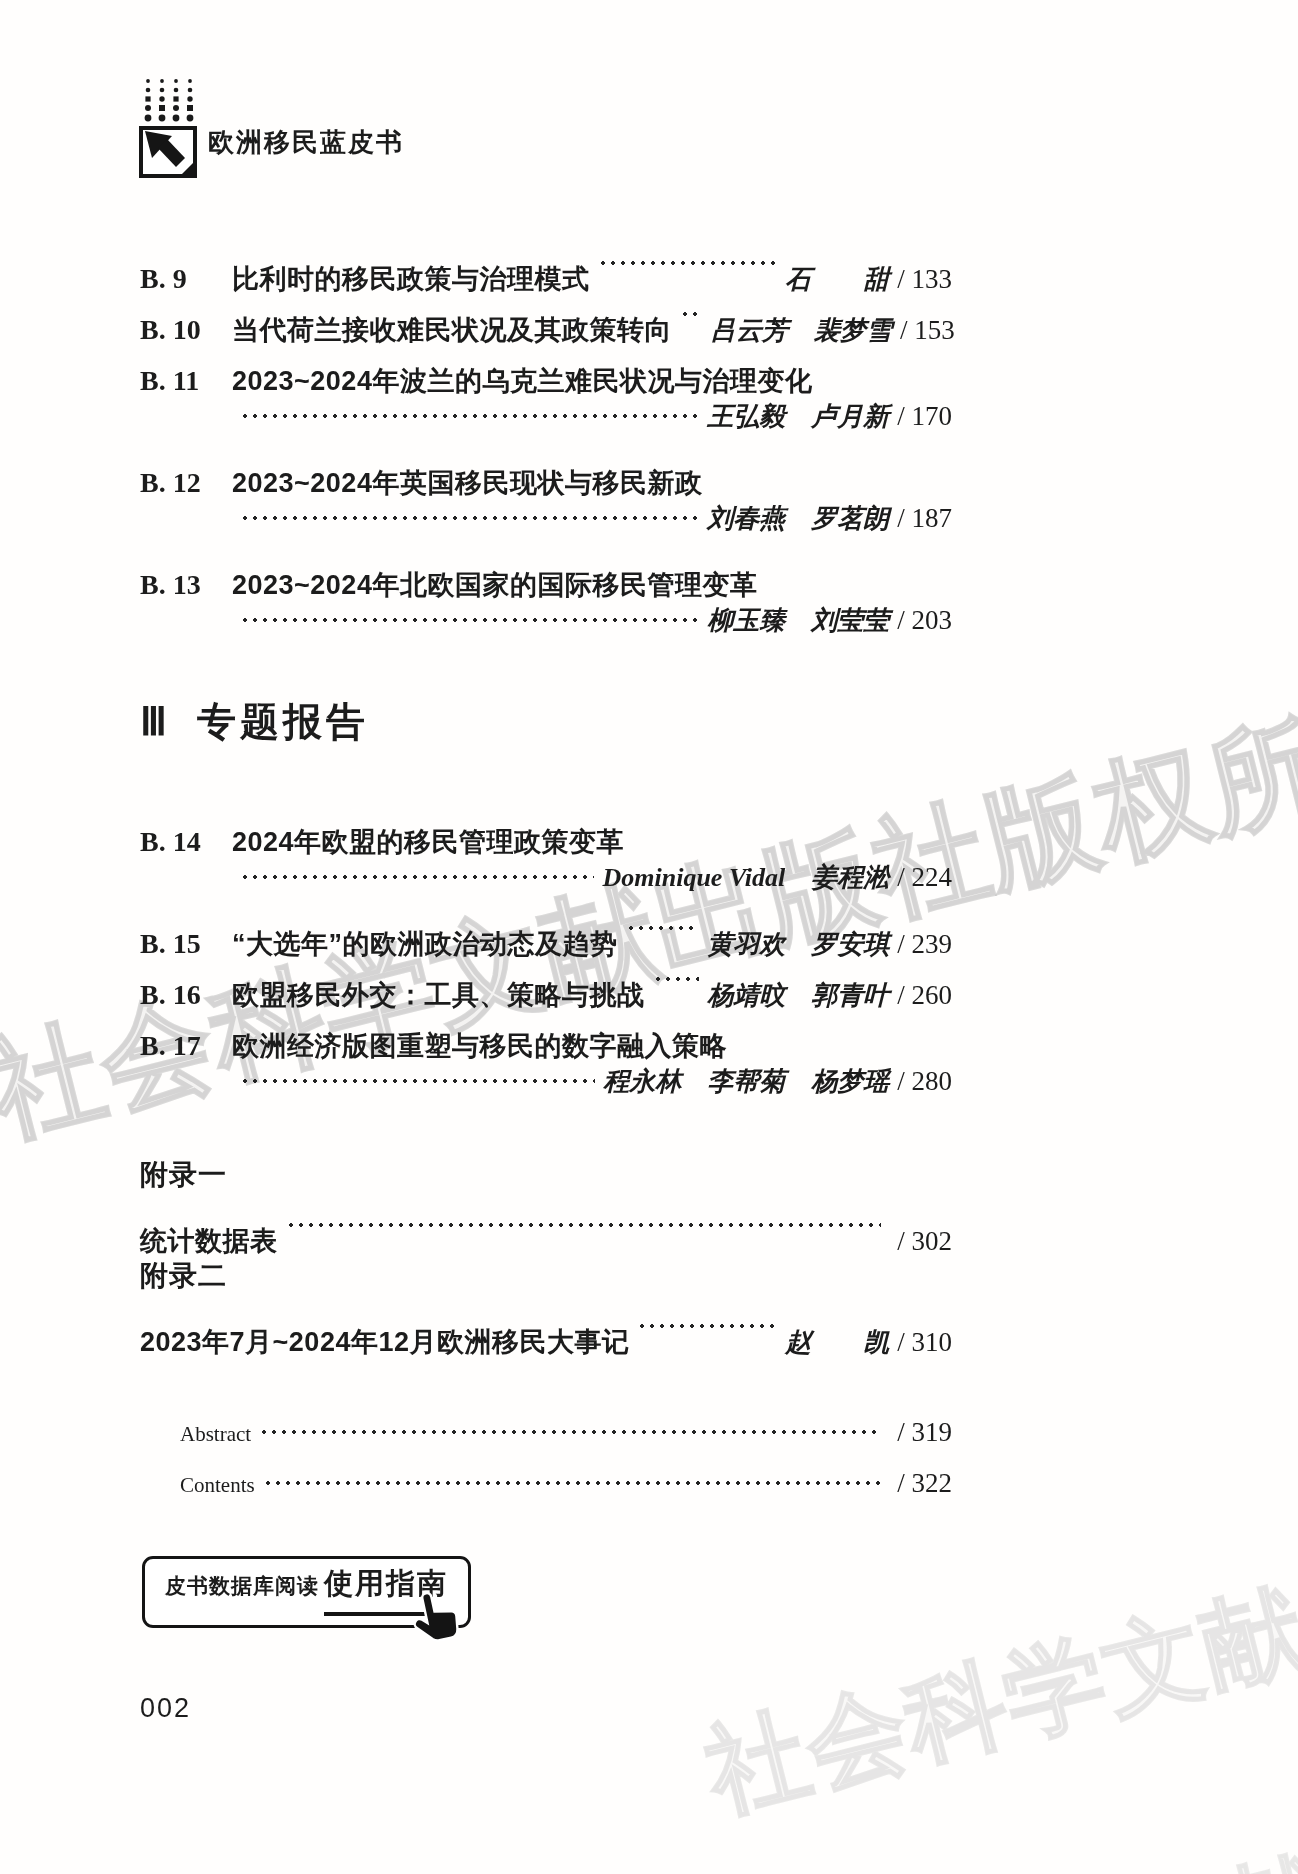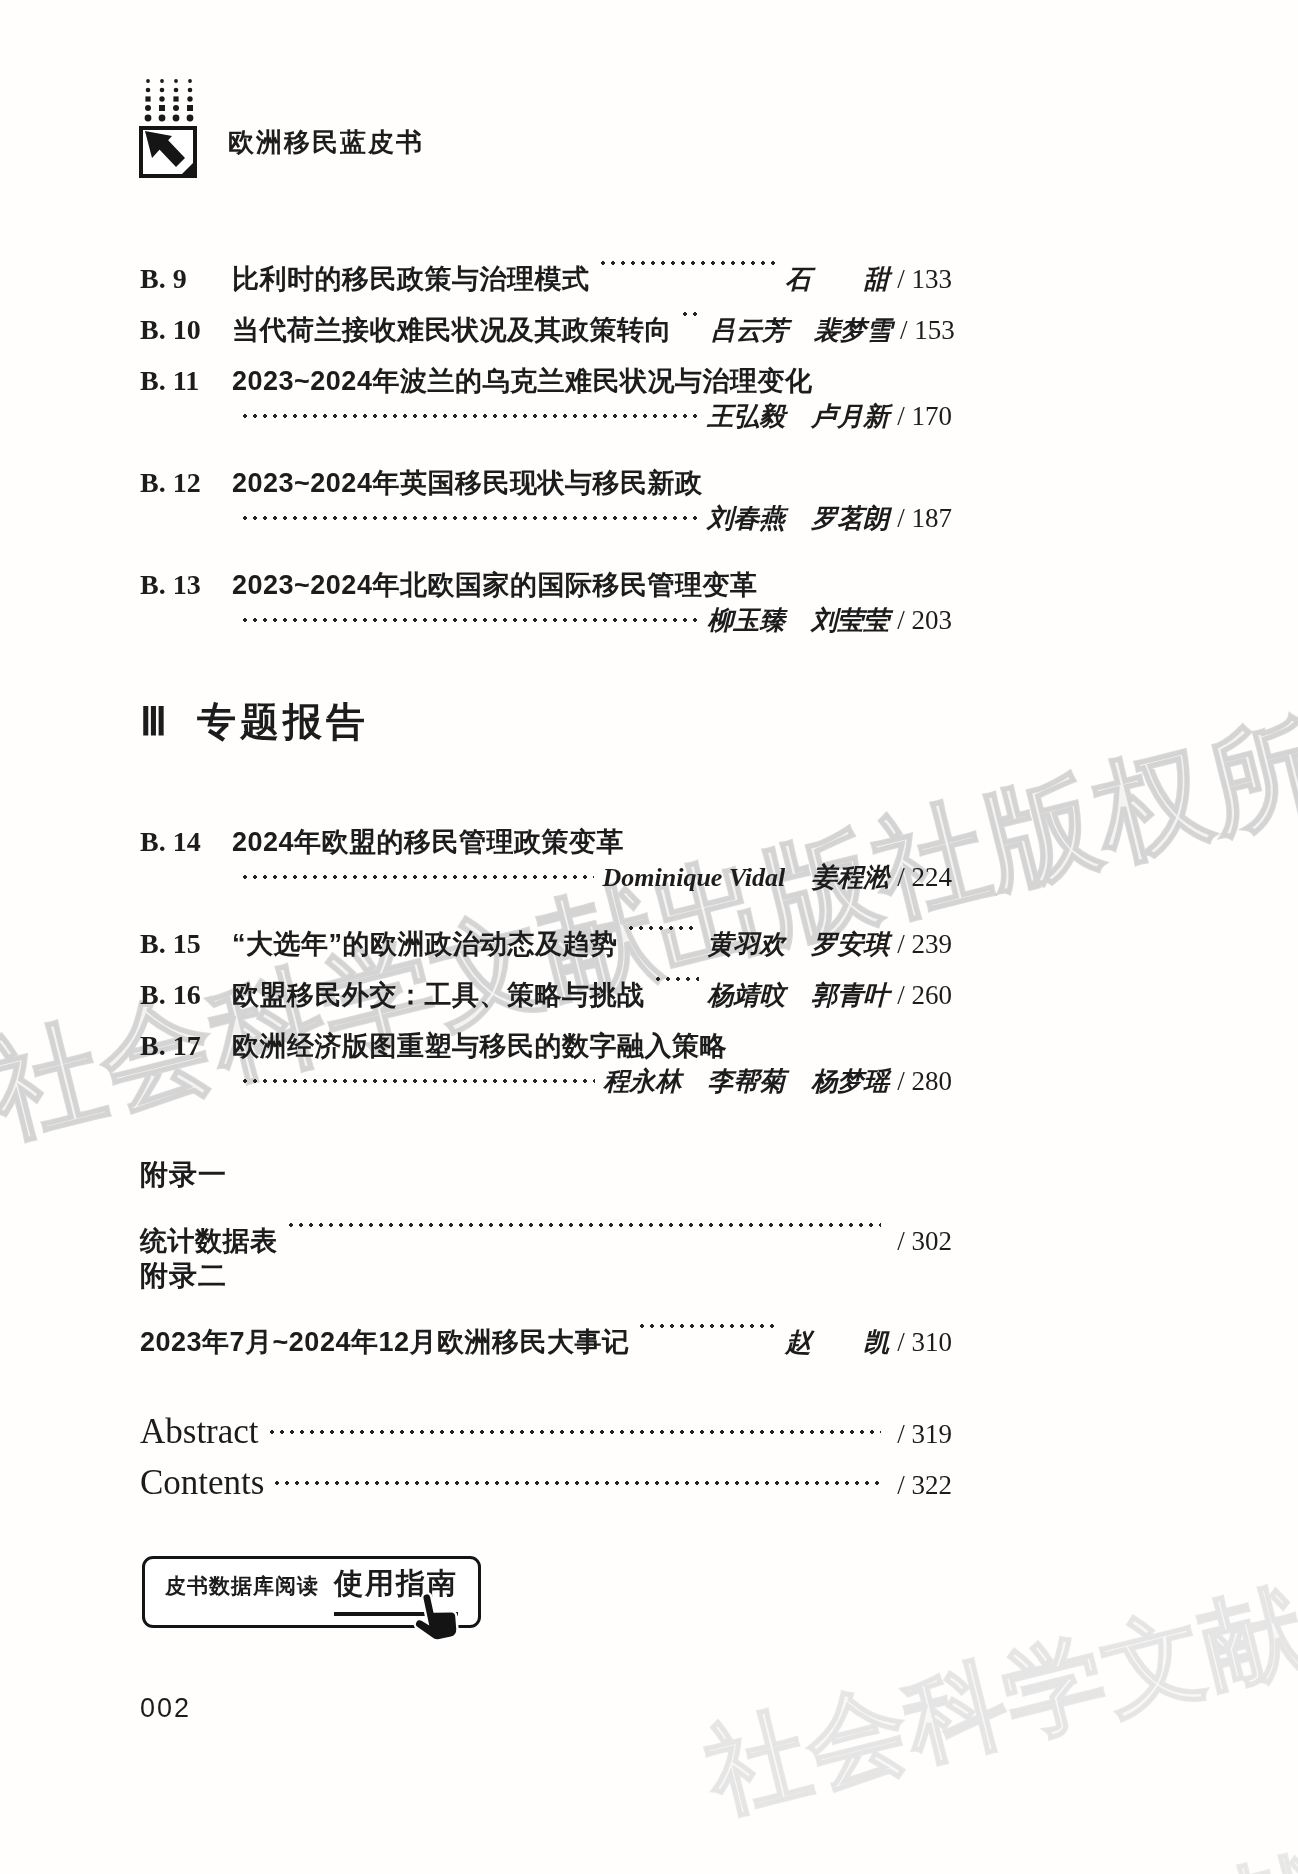--- a/index.html
+++ b/index.html
@@ -16,21 +16,21 @@
     font-family:"Liberation Sans", sans-serif;
     color:rgba(175,175,175,0.14);
     -webkit-text-stroke:2px rgba(175,175,175,0.45);
     pointer-events:none; z-index:1;
   }
   .wm-main   { font-size:112px; letter-spacing:2px; left:-30px;  top:840px;  transform:rotate(-14deg); }
   .wm-bottom { font-size:100px; letter-spacing:2px; left:690px;  top:1548px; transform:rotate(-14deg); opacity:.6; }
   .wm-edge   { font-size:92px;  letter-spacing:2px; left:755px;  top:1818px; transform:rotate(-14deg); opacity:.55; }
 
   
-  .brand { position:absolute; left:138px; top:74px; display:flex; align-items:flex-end; gap:28px; z-index:2; }
+  .brand { position:absolute; left:138px; top:74px; display:flex; align-items:flex-end; gap:8px; z-index:2; }
   .brand-title { font-size:26px; font-weight:bold; letter-spacing:2px; padding-bottom:22px; }
 
   
   .content { position:absolute; left:140px; top:243px; width:812px; z-index:2; }
   .line { display:flex; align-items:baseline; height:40px; line-height:40px; margin-bottom:11px; white-space:nowrap; }
   .no {
     width:92px; flex:0 0 92px;
     font-family:"Liberation Serif", serif; font-weight:bold; font-size:28px;
   }
   .indent { width:92px; flex:0 0 92px; }
@@ -47,27 +47,27 @@
   .pg { font-family:"Liberation Serif", serif; font-size:27px; margin-left:8px; flex:0 0 auto; }
 
   .section-heading {
     font-size:39px; font-weight:bold;
     margin:55px 0 57px 0; letter-spacing:4px;
   }
   .section-heading .numeral { font-family:"Liberation Serif", serif; margin-right:26px; }
 
   .appendix-heading { font-size:28px; font-weight:bold; height:40px; line-height:40px; margin:54px 0 10px 0; letter-spacing:1px; }
   .appendix-heading.second { margin-top:10px; }
-  .latin-label { font-family:"Liberation Serif", serif; font-size:35px; font-weight:normal; flex:0 0 auto; }
+  .latin-label { font-family:"Liberation Serif", serif; font-size:21px; font-weight:normal; flex:0 0 auto;margin-left:40px; }
   .backmatter-gap { margin-top:66px; }
 
   
   .guide-button {
     position:absolute; left:142px; top:1556px; z-index:3;
-    display:inline-flex; align-items:baseline; gap:15px;
+    display:inline-flex; align-items:baseline; gap:5px;
     border:3px solid #141414; border-radius:11px;
     padding:5px 20px 9px 20px; background:rgba(255,255,255,.85);
   }
   .guide-prefix { font-size:21px; font-weight:bold; letter-spacing:1px; }
   .guide-label  { font-size:29px; font-weight:bold; letter-spacing:2px; border-bottom:4px solid #141414; padding-bottom:8px; }
   .cursor-icon  { position:absolute; left:408px; top:1588px; z-index:4; }
 
   
   .page-number { position:absolute; left:140px; top:1693px; font-size:27px; letter-spacing:2px; z-index:2; }
 </style>

